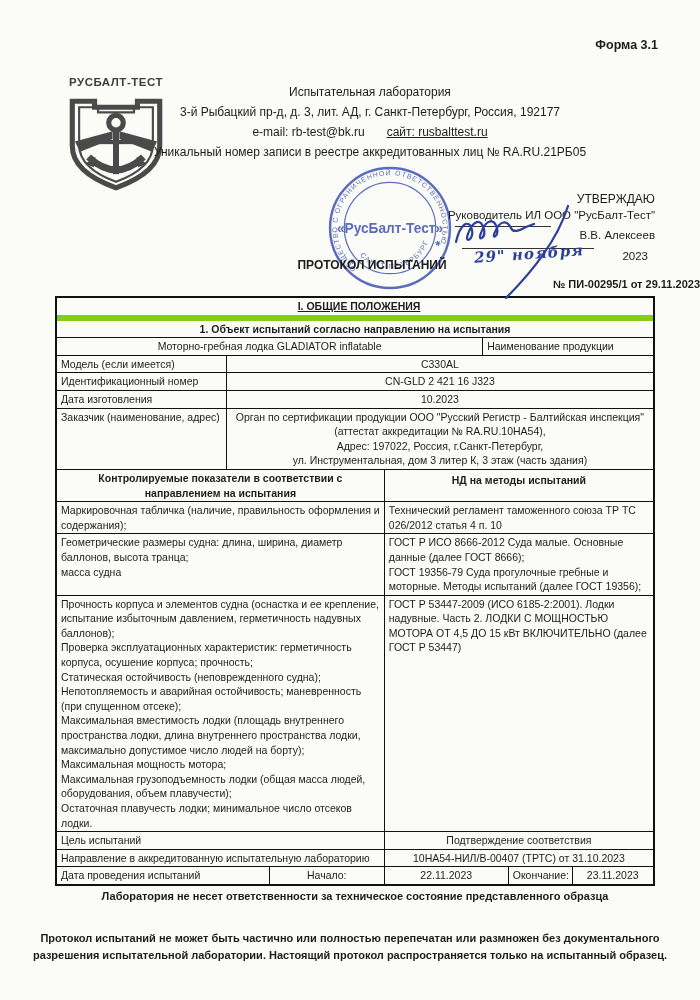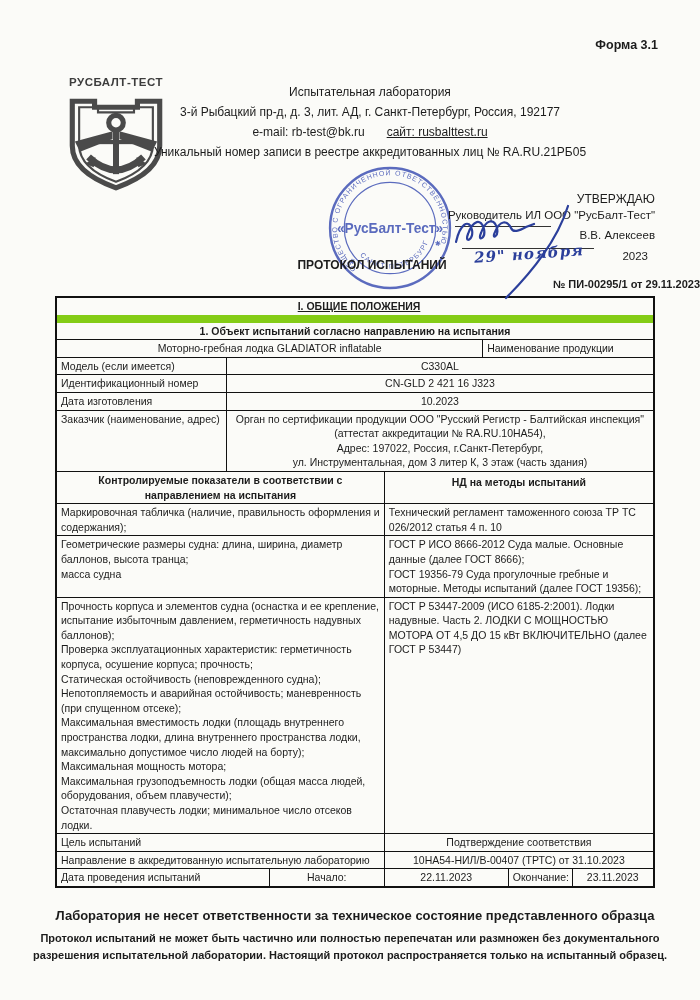--- a/index.html
+++ b/index.html
@@ -39,21 +39,21 @@
 
   
   .proto-title{position:absolute;left:44px;right:0;top:258px;text-align:center;font-weight:bold;font-size:12px;z-index:2;}
   .proto-num{position:absolute;left:44px;right:0;top:278px;text-align:right;font-weight:bold;font-size:11px;z-index:2;}
 
   
   .table-wrap{position:absolute;left:55px;top:296px;width:600px;}
   .tbl{border:2px solid #111;}
   .row{display:flex;border-bottom:1px solid #111;}
   .row:last-child{border-bottom:none;}
-  .row.thick{border-bottom:8px solid #84cc16;padding-left:8px;}
+  .row.thick{border-bottom:6px solid #84cc16;padding-left:8px;}
   .cell{
     box-sizing:border-box;padding:1px 4px;
     font-size:10.5px;line-height:14.6px;
     border-right:1px solid #111;
     white-space:pre-line;
     overflow:hidden;
   }
   .cell:last-child{border-right:none;}
   .c{text-align:center;}
   .b{font-weight:bold;}
@@ -64,21 +64,21 @@
   .w55{width:55%;flex:none;}
   .w45{width:45%;flex:none;}
   .w36{width:35.7%;flex:none;}
   .w19{width:19.3%;flex:none;}
   .w21{width:20.8%;flex:none;}
   .w11{width:10.7%;flex:none;}
   .w14{width:13.5%;flex:none;}
   .cust{min-height:59px;}
   .big{min-height:214px;}
 
-  .tbl-note{margin-top:20px;text-align:center;font-weight:bold;font-size:13px;}
+  .tbl-note{margin-top:4px;text-align:center;font-weight:bold;font-size:11px;}
 
   .footer{position:absolute;left:28px;right:28px;top:930px;text-align:center;font-weight:bold;font-size:11px;line-height:17px;}
 
   svg text{font-family:"Liberation Sans", sans-serif;}
 </style>
 </head>
 <body>
 
 <div class="page">
 

